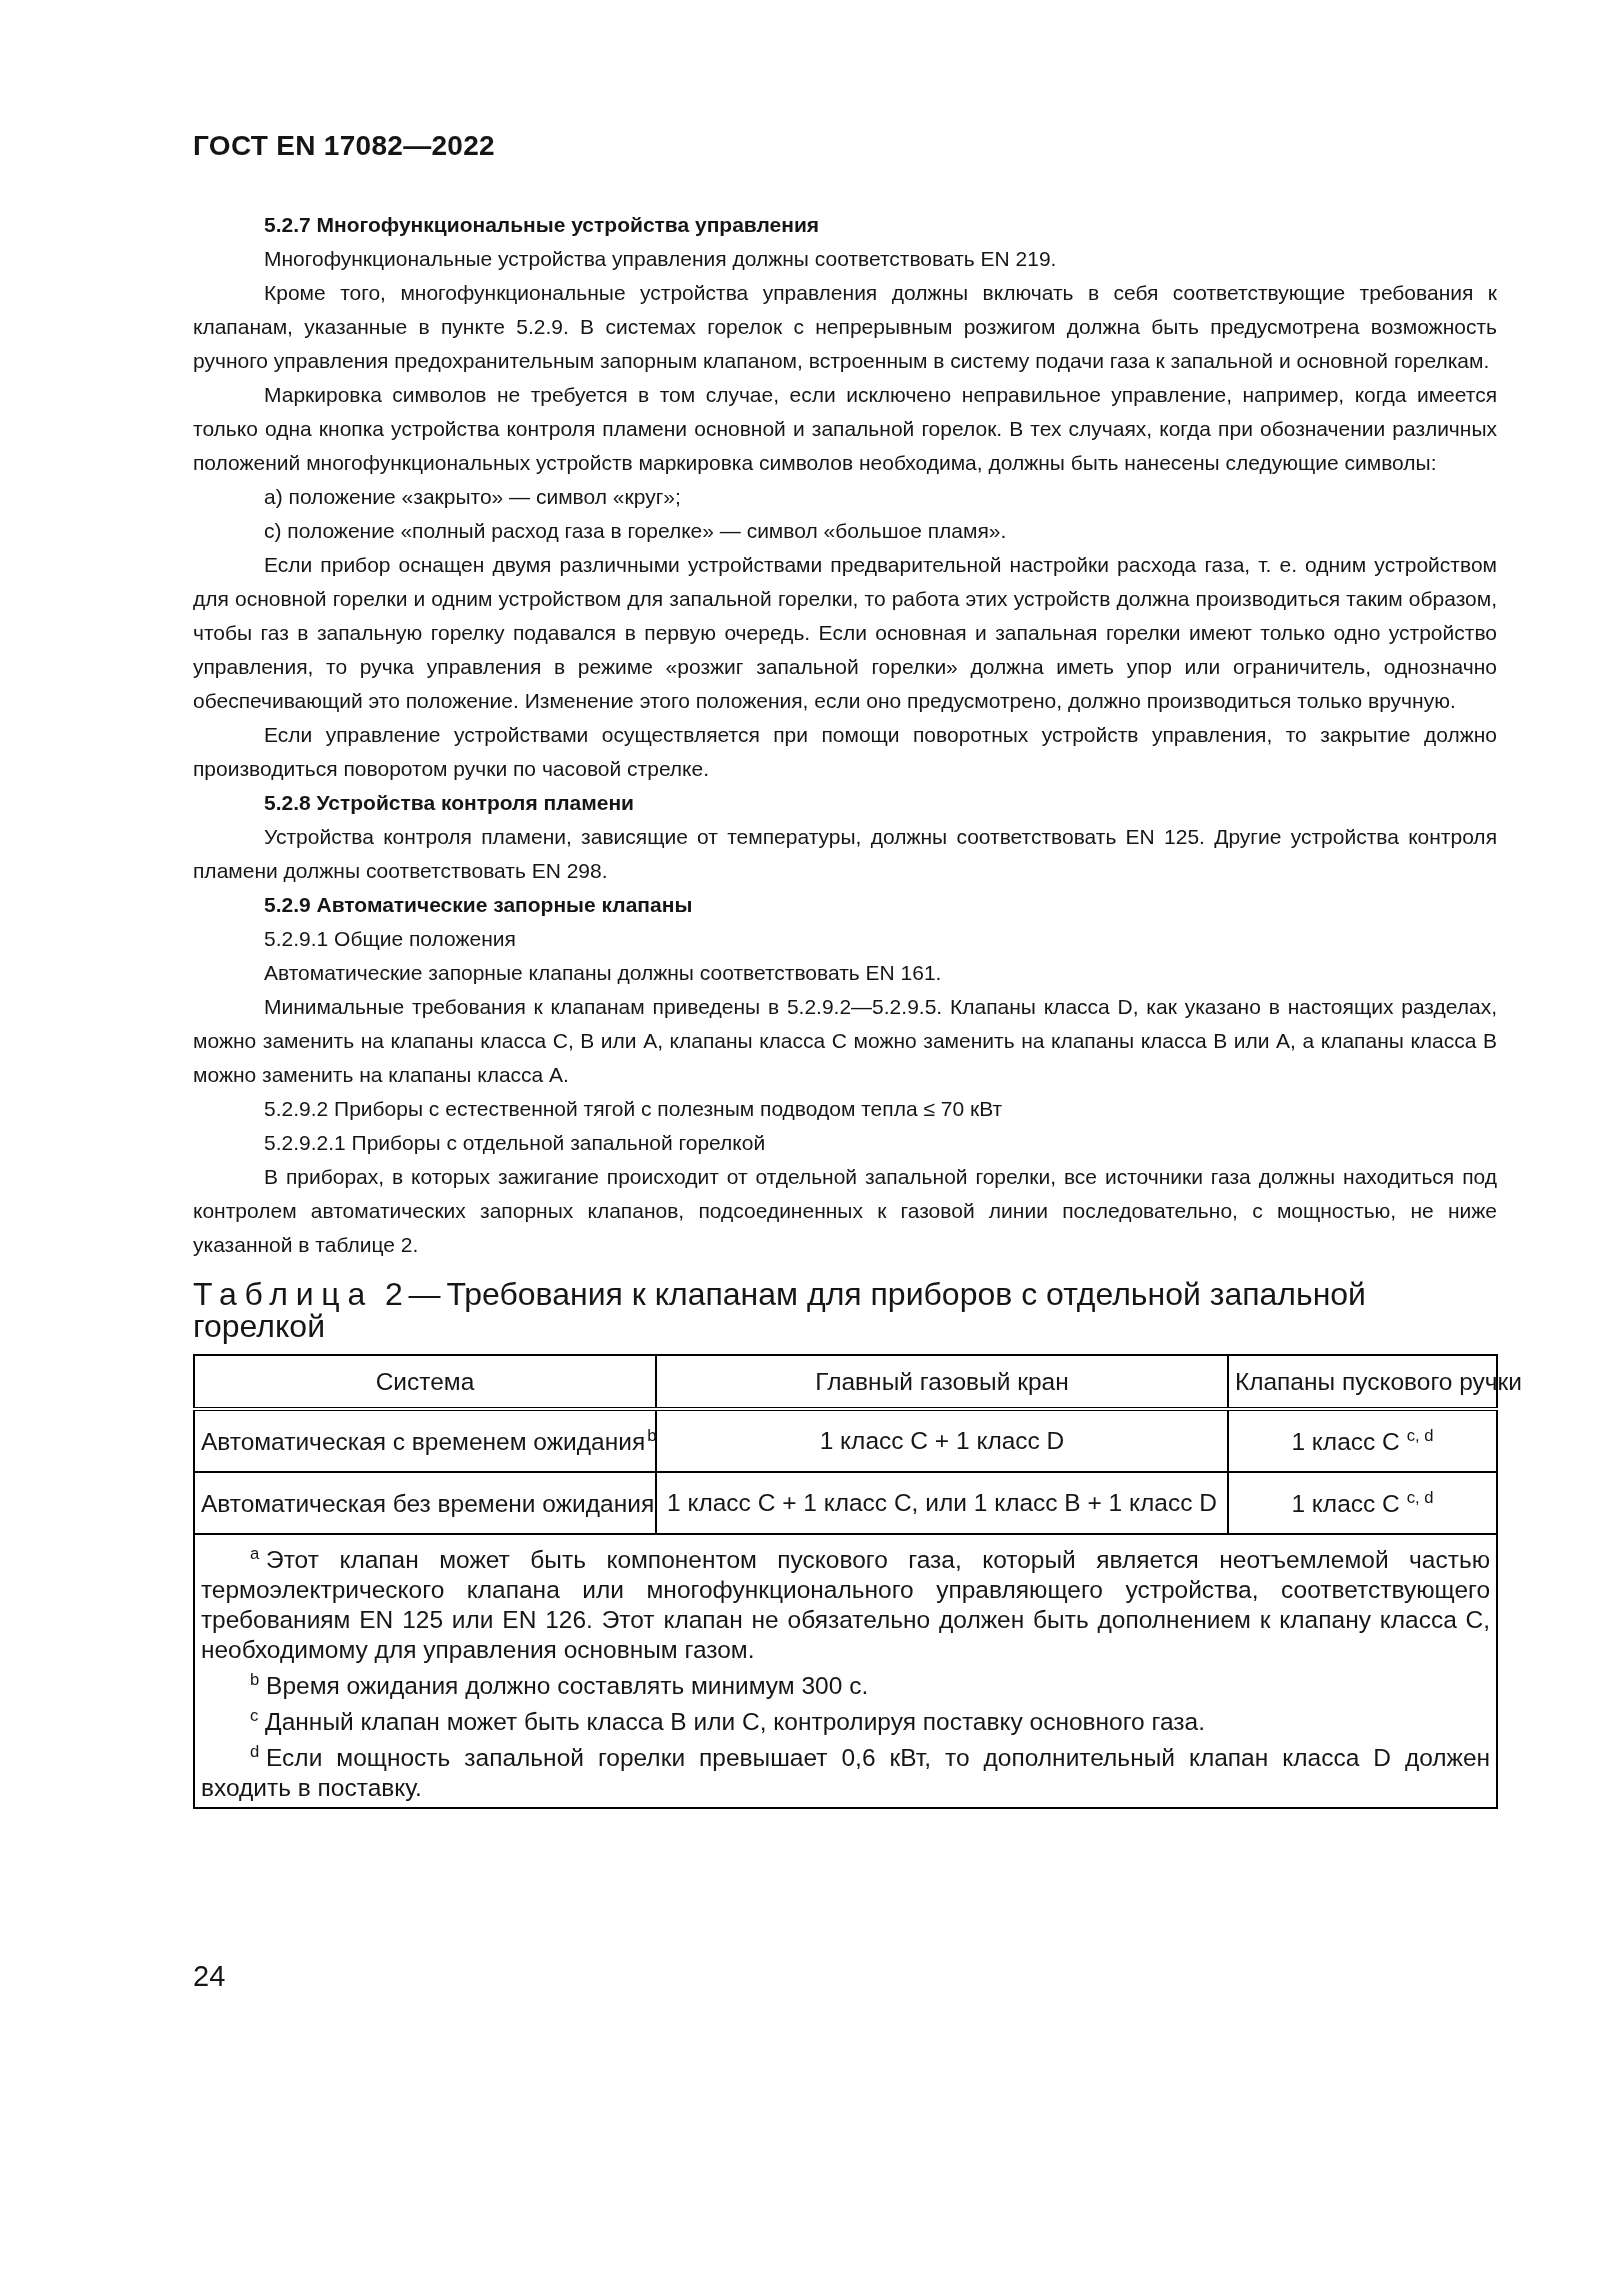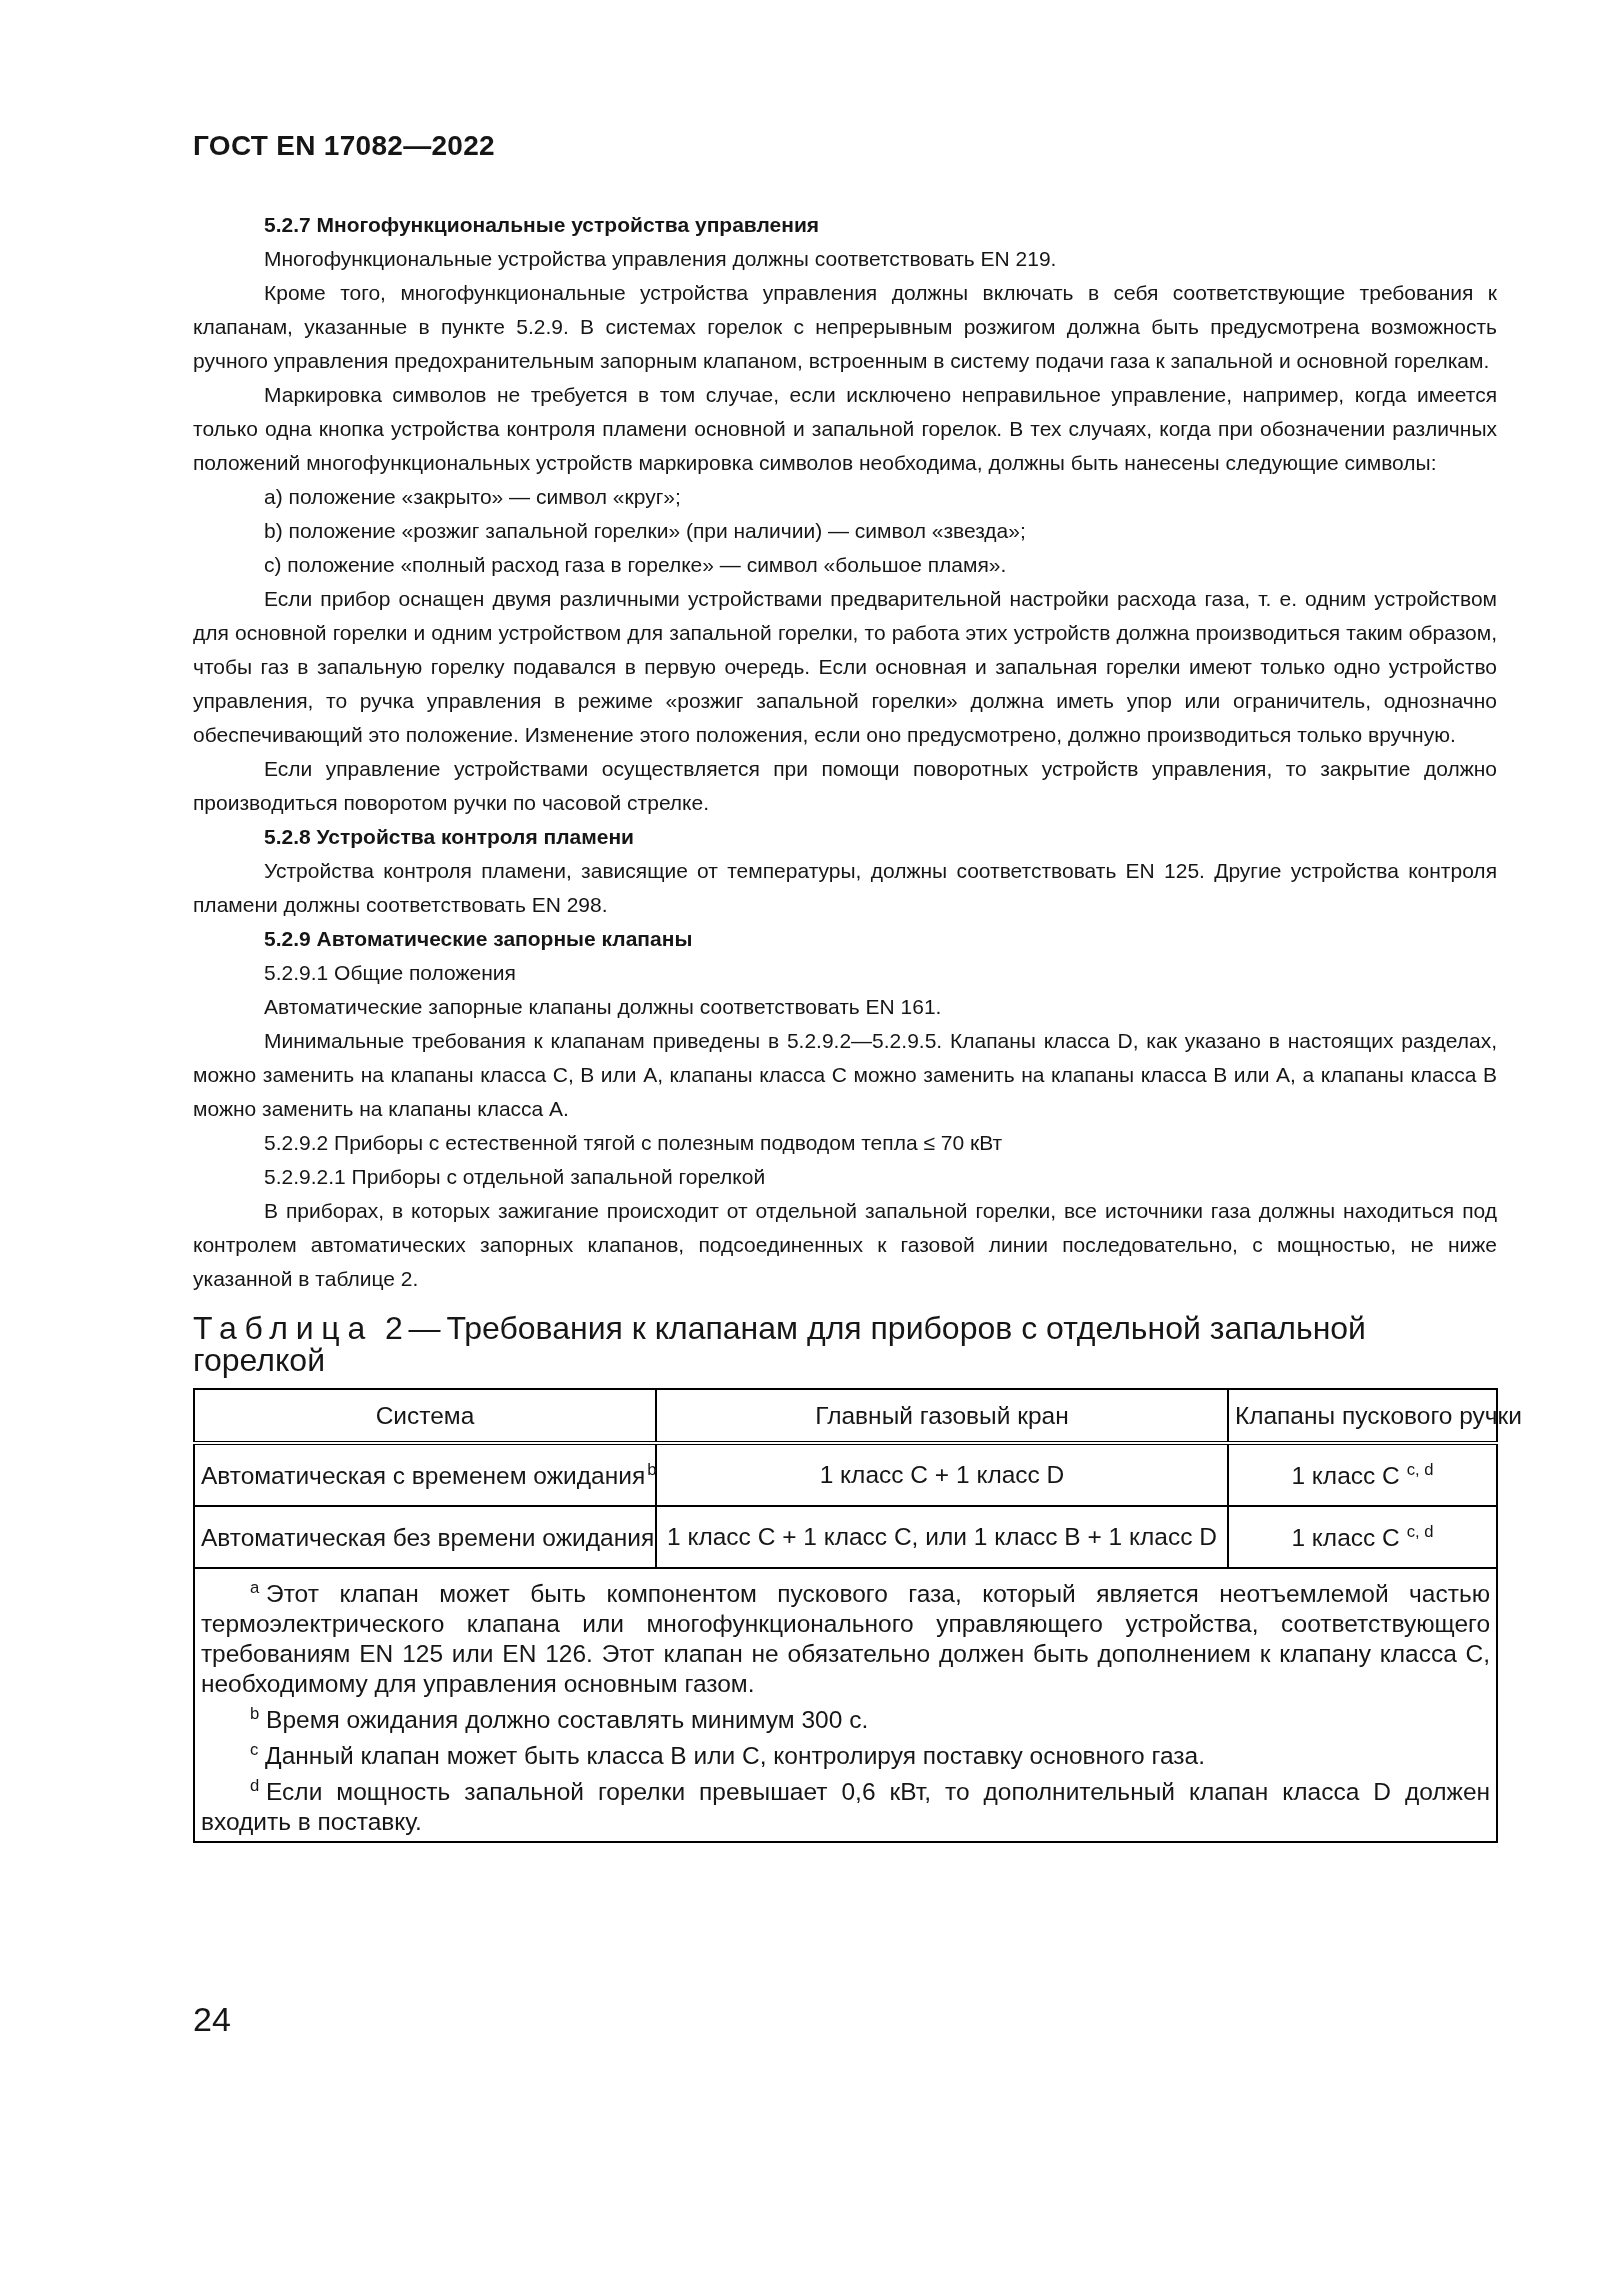--- a/index.html
+++ b/index.html
@@ -76,36 +76,35 @@
   .fnote {
     margin: 0;
     font-size: 24.5px;
     line-height: 30px;
     text-align: justify;
     text-indent: 49px;
   }
   sup.fm { font-size: 0.68em; margin-right: 6.9px; }
   .page-number {
     position: absolute;
-    left: 193px; top: 2000px;
-    font-size: 34px;
+    left: 193px; top: 1960px;
+    font-size: 29px;
   }
 </style>
 </head>
 <body>
 
 <div class="doc">
   <p class="doc-header">ГОСТ EN 17082—2022</p>
 
   <p class="heading">5.2.7 Многофункциональные устройства управления</p>
   <p class="para">Многофункциональные устройства управления должны соответствовать EN 219.</p>
   <p class="para">Кроме того, многофункциональные устройства управления должны включать в себя соответствующие требования к клапанам, указанные в пункте 5.2.9. В системах горелок с непрерывным розжигом должна быть предусмотрена возможность ручного управления предохранительным запорным клапаном, встроенным в систему подачи газа к запальной и основной горелкам.</p>
   <p class="para">Маркировка символов не требуется в том случае, если исключено неправильное управление, например, когда имеется только одна кнопка устройства контроля пламени основной и запальной горелок. В тех случаях, когда при обозначении различных положений многофункциональных устройств маркировка символов необходима, должны быть нанесены следующие символы:</p>
   <p class="list-item">a) положение «закрыто» — символ «круг»;</p>
-  <p class="list-item">b) положение «розжиг запальной горелки» (при наличии) — символ «звезда»;</p>
   <p class="list-item">c) положение «полный расход газа в горелке» — символ «большое пламя».</p>
   <p class="para">Если прибор оснащен двумя различными устройствами предварительной настройки расхода газа, т. е. одним устройством для основной горелки и одним устройством для запальной горелки, то работа этих устройств должна производиться таким образом, чтобы газ в запальную горелку подавался в первую очередь. Если основная и запальная горелки имеют только одно устройство управления, то ручка управления в режиме «розжиг запальной горелки» должна иметь упор или ограничитель, однозначно обеспечивающий это положение. Изменение этого положения, если оно предусмотрено, должно производиться только вручную.</p>
   <p class="para">Если управление устройствами осуществляется при помощи поворотных устройств управления, то закрытие должно производиться поворотом ручки по часовой стрелке.</p>
   <p class="heading">5.2.8 Устройства контроля пламени</p>
   <p class="para">Устройства контроля пламени, зависящие от температуры, должны соответствовать EN 125. Другие устройства контроля пламени должны соответствовать EN 298.</p>
   <p class="heading">5.2.9 Автоматические запорные клапаны</p>
   <p class="subheading">5.2.9.1 Общие положения</p>
   <p class="para">Автоматические запорные клапаны должны соответствовать EN 161.</p>
   <p class="para">Минимальные требования к клапанам приведены в 5.2.9.2—5.2.9.5. Клапаны класса D, как указано в настоящих разделах, можно заменить на клапаны класса C, B или A, клапаны класса C можно заменить на клапаны класса B или A, а клапаны класса B можно заменить на клапаны класса A.</p>
   <p class="subheading">5.2.9.2 Приборы с естественной тягой с полезным подводом тепла ≤ 70 кВт</p>

